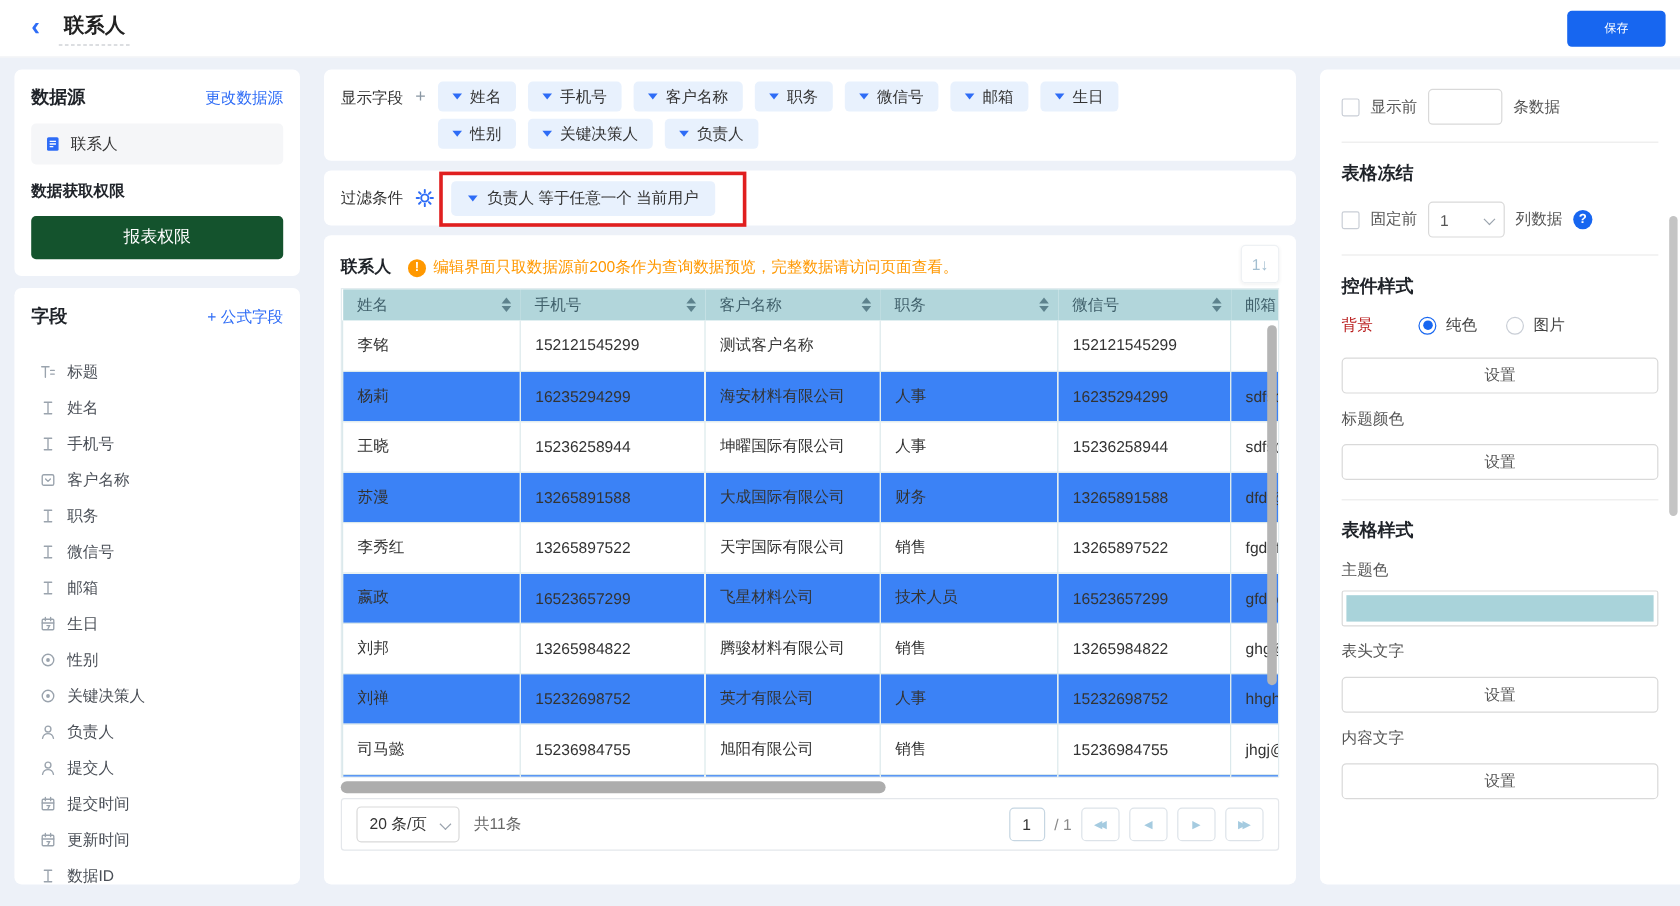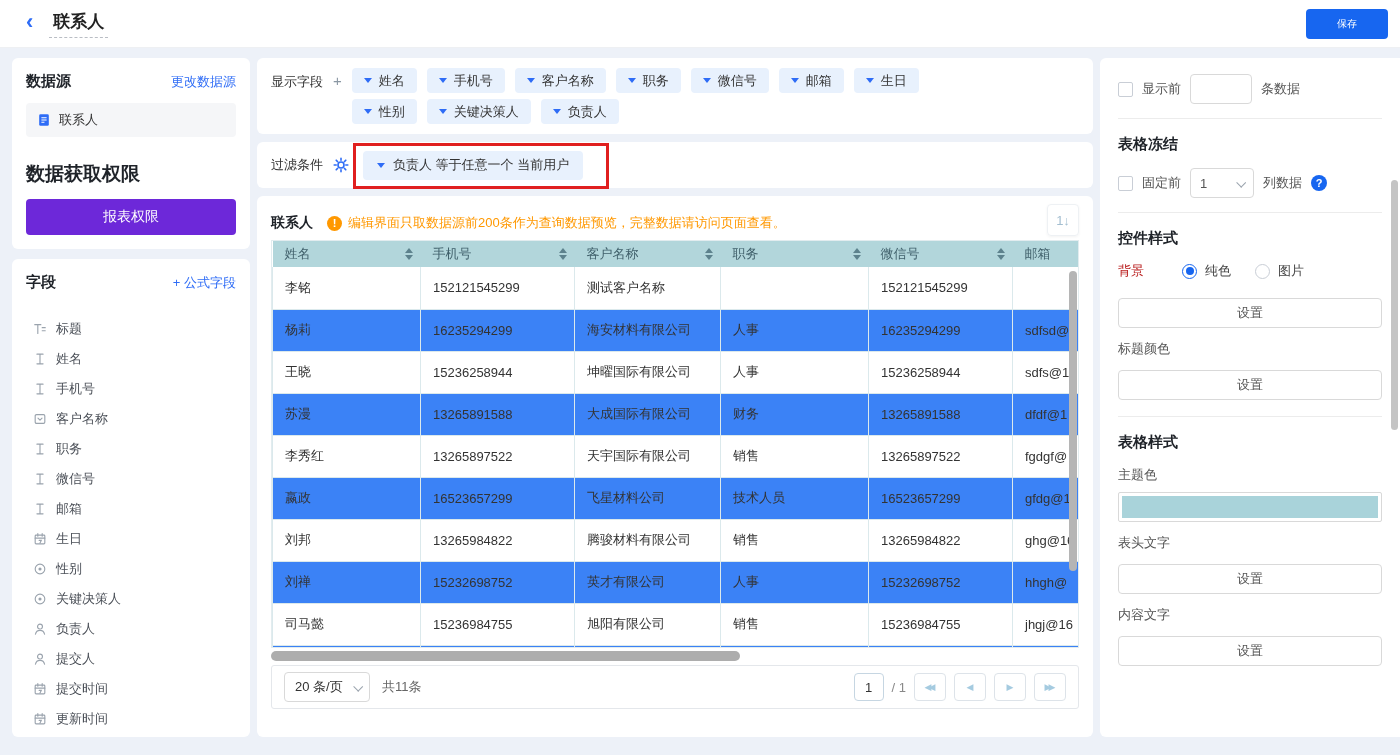--- a/index.html
+++ b/index.html
@@ -3,31 +3,31 @@
 <meta charset="utf-8">
 <style>
   *{margin:0;padding:0;box-sizing:border-box;}
   html,body{width:1400px;height:755px;overflow:hidden;}
   body{font-family:"Liberation Sans","DejaVu Sans",sans-serif;background:#edf1f8;color:#333;font-size:13px;}
   .topbar{height:48px;background:#fff;border-bottom:1px solid #eef0f3;display:flex;align-items:center;justify-content:space-between;padding:0 12px 0 26px;}
   .topbar-left{display:flex;align-items:center;gap:16px;}
   .back{color:#2e6cf6;font-size:22px;font-weight:bold;line-height:1;cursor:pointer;transform:translateY(-2px);}
   .page-title{font-size:17px;font-weight:600;color:#222;border-bottom:1px dashed #b9bdc4;padding:0 4px 4px 4px;}
   .save-btn{background:#1766f0;color:#fff;border:none;border-radius:4px;width:82px;height:30px;font-size:10px;cursor:pointer;}
-  .main{display:flex;gap:7px;padding:10px 0 8px 12px;height:697px;}
+  .main{display:flex;gap:20px;padding:10px 0 8px 12px;height:697px;}
   .card{background:#fff;border-radius:6px;}
   
   .left-col{width:238px;display:flex;flex-direction:column;gap:10px;flex:none;}
   .ds-card{padding:14px;}
   .card-head{display:flex;align-items:center;justify-content:space-between;}
   .h2{font-size:15px;font-weight:700;color:#1f2329;}
   .link{color:#2e6cf6;font-size:13px;cursor:pointer;text-decoration:none;}
   .ds-item{margin-top:12px;background:#f5f6f8;border-radius:4px;height:34px;display:flex;align-items:center;gap:8px;padding:0 10px;}
-  .perm-title{margin-top:24px;font-size:19px;font-weight:700;color:#1f2329;}
-  .perm-btn{margin-top:12px;width:100%;height:36px;background:#6d28d9;color:#fff;border:none;border-radius:4px;font-size:14px;cursor:pointer;}
+  .perm-title{margin-top:13px;font-size:13px;font-weight:700;color:#1f2329;}
+  .perm-btn{margin-top:12px;width:100%;height:36px;background:#14532d;color:#fff;border:none;border-radius:4px;font-size:14px;cursor:pointer;}
   .fields-card{flex:1;padding:14px;overflow:hidden;}
   .field-list{list-style:none;margin-top:22px;}
   .field-item{display:flex;align-items:center;gap:9px;height:30px;padding-left:6px;color:#4a4f57;cursor:pointer;}
   .f-icon{width:15px;height:15px;display:flex;align-items:center;justify-content:center;color:#9aa3ad;}
   .f-icon svg{width:14px;height:14px;}
   
   .center-col{flex:1;display:flex;flex-direction:column;gap:8px;min-width:0;}
   .display-card{padding:10px 14px;display:flex;gap:10px;}
   .df-label{color:#333;padding-top:5px;white-space:nowrap;}
   .plus{color:#8a97a3;font-size:15px;padding-top:4px;cursor:pointer;}

